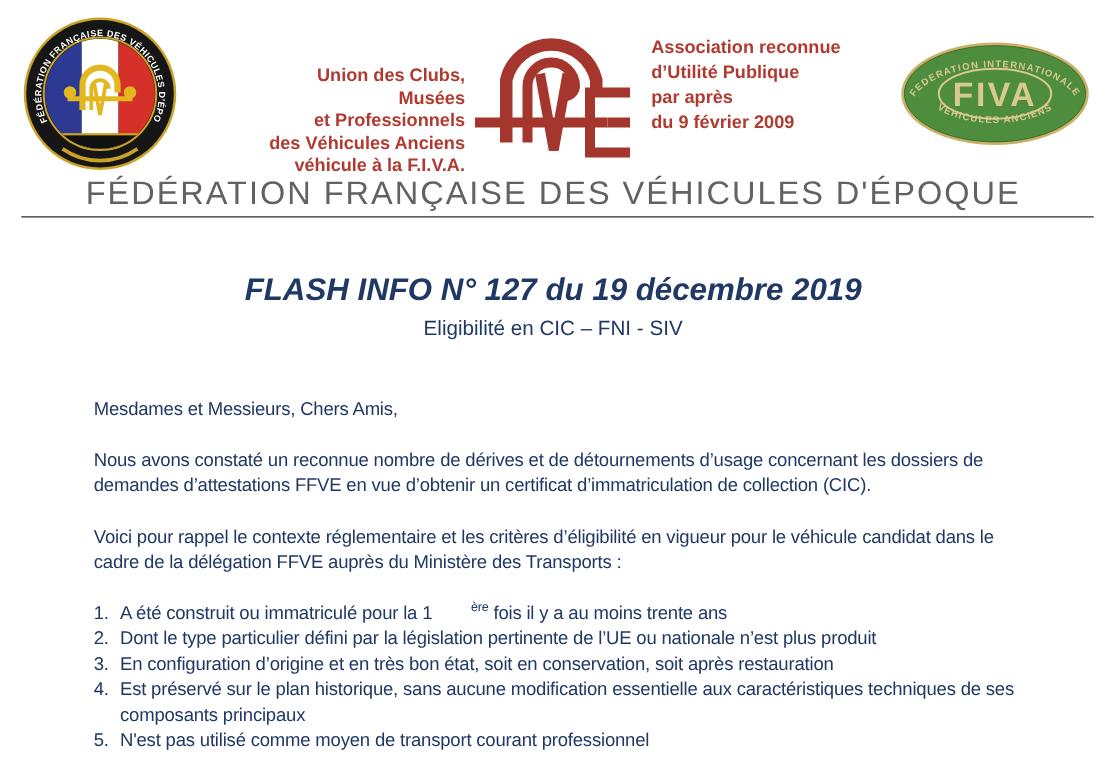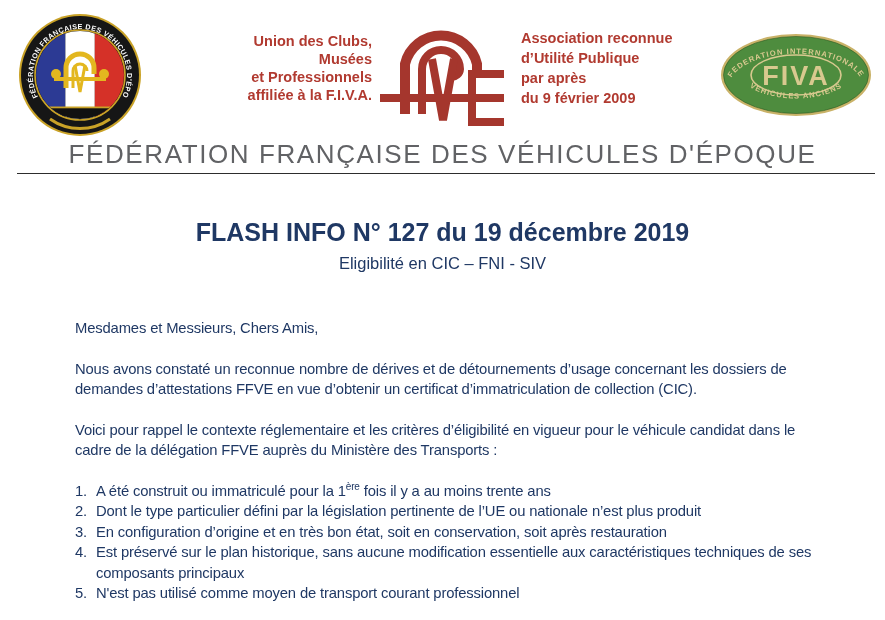--- a/index.html
+++ b/index.html
@@ -4,55 +4,55 @@
 <style>
   html,body{margin:0;padding:0;background:#ffffff;}
   .page{
     position:relative;width:885px;height:620px;background:#ffffff;
     font-family:"Liberation Sans",sans-serif;overflow:hidden;
   }
   
   .letterhead{position:relative;height:138px;}
   .badge{position:absolute;left:18px;top:12px;}
   .union-text{
-    position:absolute;left:200px;top:32px;width:172px;text-align:right;
+    position:absolute;left:200px;top:52px;width:172px;text-align:right;
     color:#B13A30;font-size:14.5px;line-height:18px;font-weight:bold;
   }
   .monogram{position:absolute;left:376px;top:14px;}
   .assoc-text{
     position:absolute;left:521px;top:28px;width:170px;text-align:left;
     color:#B13A30;font-size:14.5px;line-height:20px;font-weight:bold;
   }
   .fiva{position:absolute;left:720px;top:33px;}
   
   .banner{
     margin-top:1px;text-align:center;color:#616265;
     font-size:26px;letter-spacing:1.6px;font-weight:300;white-space:nowrap;
   }
   .rule{border:none;border-top:1.6px solid #2d2d2d;margin:3px 10px 0 17px;}
   
   .title{
     margin:44px 0 0 0;text-align:center;color:#1F3864;
-    font-size:25px;font-weight:bold;
+    font-size:25px;font-weight:bold;font-style:italic;
   }
   .subtitle{
     margin:7px 0 0 0;text-align:center;color:#1F3864;
     font-size:16.5px;font-weight:normal;
   }
   
   .bodytext{
     margin:45px 65px 0 75px;color:#1F3864;
     font-size:14.8px;line-height:20.5px;letter-spacing:-0.15px;
   }
   .bodytext p{margin:0 0 20px 0;}
   .list{margin-top:0;}
   .li{display:flex;}
   .li .num{flex:0 0 21px;}
   .li .txt{flex:1;}
-  sup{font-size:10px;line-height:0;vertical-align:super;}
+  sup{font-size:10px;line-height:0;vertical-align:super;margin-left:31px;}
 </style>
 </head>
 <body>
 
 <div class="page">
 
   <div class="letterhead">
 
     <svg class="badge" width="124" height="126" viewBox="0 0 124 126">
       <circle cx="62" cy="63" r="61" fill="#C9A227"></circle>
@@ -80,21 +80,22 @@
       </g>
       <path id="badgeTextPath" d="M 20,85 A 47,47 0 1 1 104,85" fill="none"></path>
       <text font-size="7.2" fill="#ffffff" font-weight="bold" letter-spacing="0.4" font-family="Liberation Sans, sans-serif">
         <textPath href="#badgeTextPath" startOffset="0">FÉDÉRATION FRANÇAISE DES VÉHICULES D'ÉPOQUE</textPath>
       </text>
     </svg>
 
     <div class="union-text">
       <div>Union des Clubs, Musées</div>
       <div>et Professionnels</div>
-      <div>affiliée à la F.I.V.A.</div>
+      <div>des Véhicules Anciens</div>
+      <div>véhicule à la F.I.V.A.</div>
     </div>
 
     <svg class="monogram" width="132" height="122" viewBox="0 0 132 122">
       <g stroke="#A5362D" fill="none">
         <path d="M 29,100 L 29,50 A 37,37 0 0 1 101,50 L 101,57" stroke-width="10"></path>
         <path d="M 46,100 L 46,55 A 19,19 0 0 1 84,55 A 8.5,8.5 0 0 1 75,63" stroke-width="8"></path>
         <path d="M 56,45 L 67,106 L 78,45" stroke-width="8"></path>
         <path d="M 4,84 L 110,84" stroke-width="8"></path>
         <path d="M 96,60 L 96,110" stroke-width="8"></path>
         <path d="M 92,60 L 128,60" stroke-width="8"></path>

